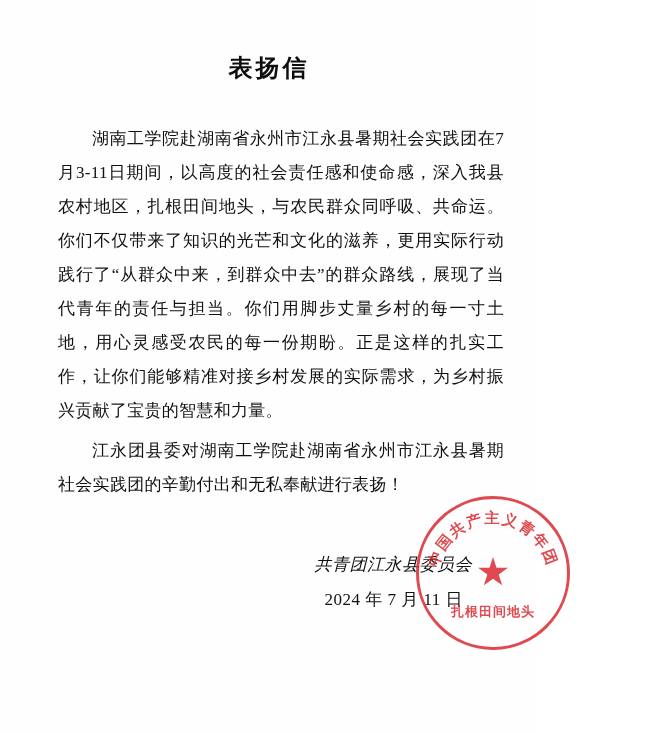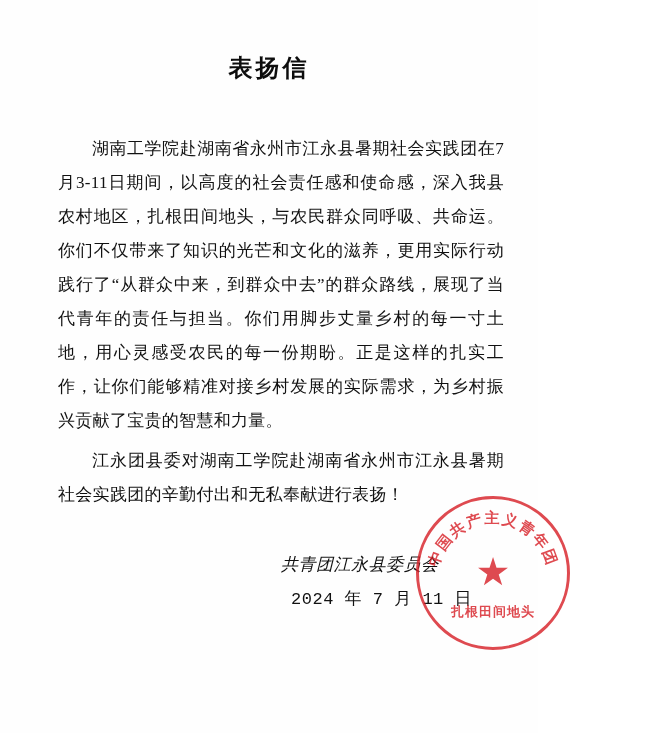--- a/index.html
+++ b/index.html
@@ -31,21 +31,21 @@
     font-weight: bold;
     letter-spacing: 3px;
     margin: 0;
     padding-top: 52px;
     color: #0d0d0d;
     font-family: "Liberation Serif", "DejaVu Serif", serif;
   }
 
   .body-wrap {
     padding: 0 34px 0 58px;
-    margin-top: 48px;
+    margin-top: 38px;
   }
 
   .para {
     font-size: 17px;
     line-height: 2.0;
     text-align: justify;
     text-justify: inter-ideograph;
     text-indent: 2em;
     margin: 0 0 6px 0;
     color: #111111;
@@ -64,21 +64,20 @@
   }
 
   .sign-line {
     white-space: nowrap;
     font-style: italic;
   }
 
   .sign-date {
     white-space: nowrap;
     padding-left: 10px;
-    font-family: Liberation Mono, monospace;
   }
 
   
   .seal {
     position: absolute;
     left: 416px;
     top: 496px;
     width: 148px;
     height: 148px;
     border-radius: 50%;

